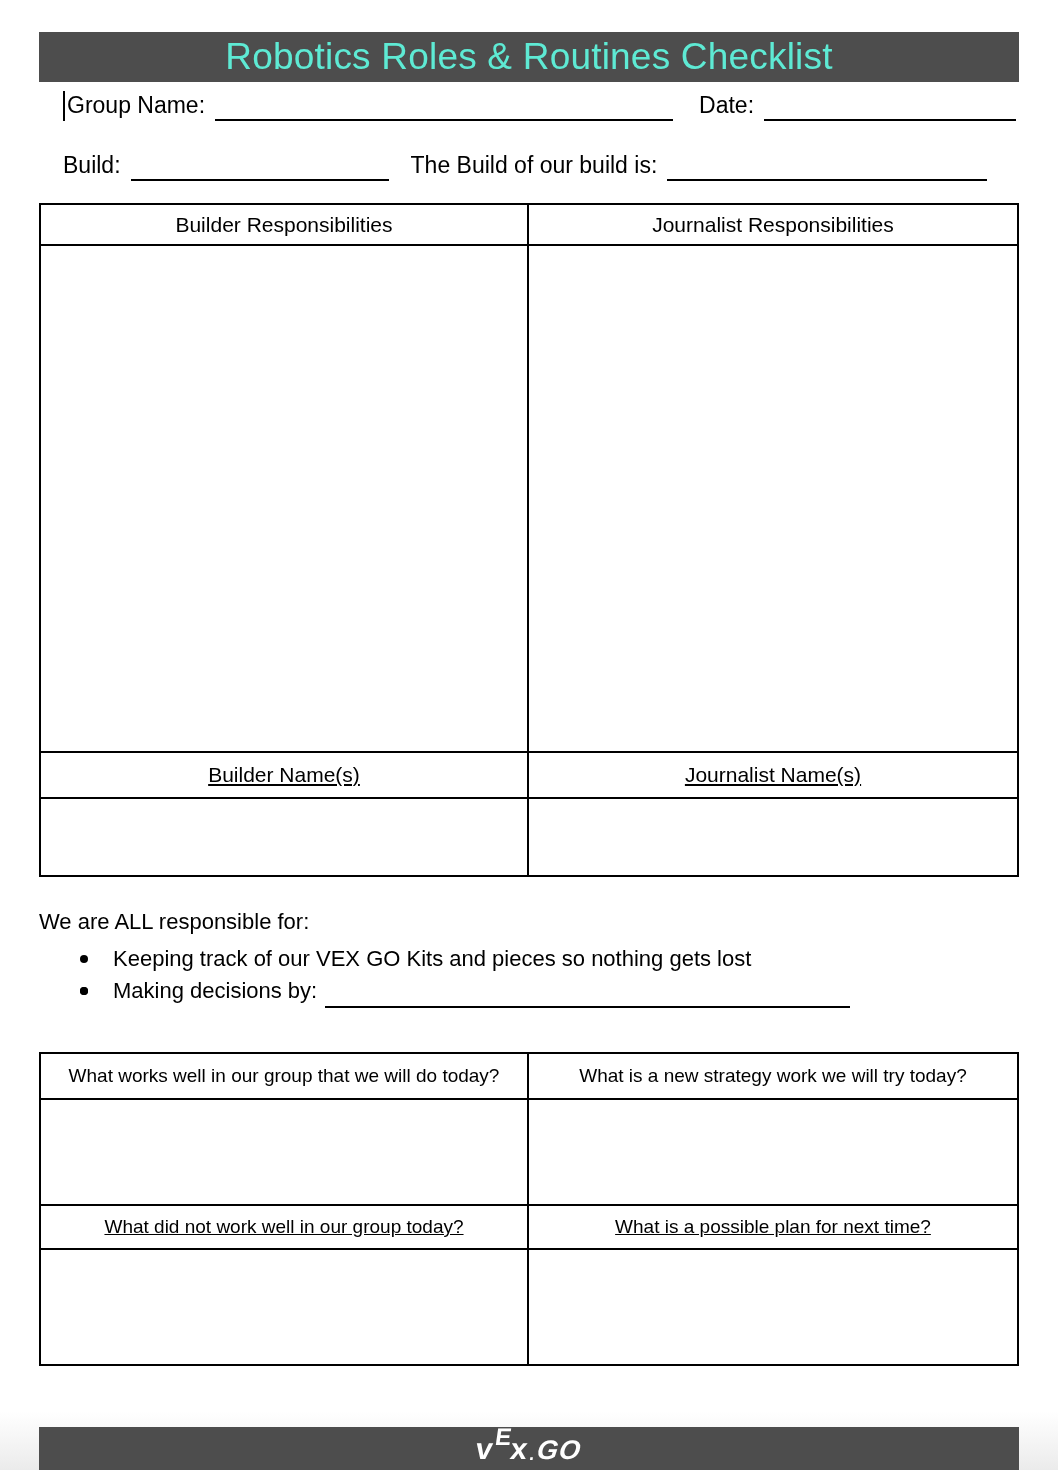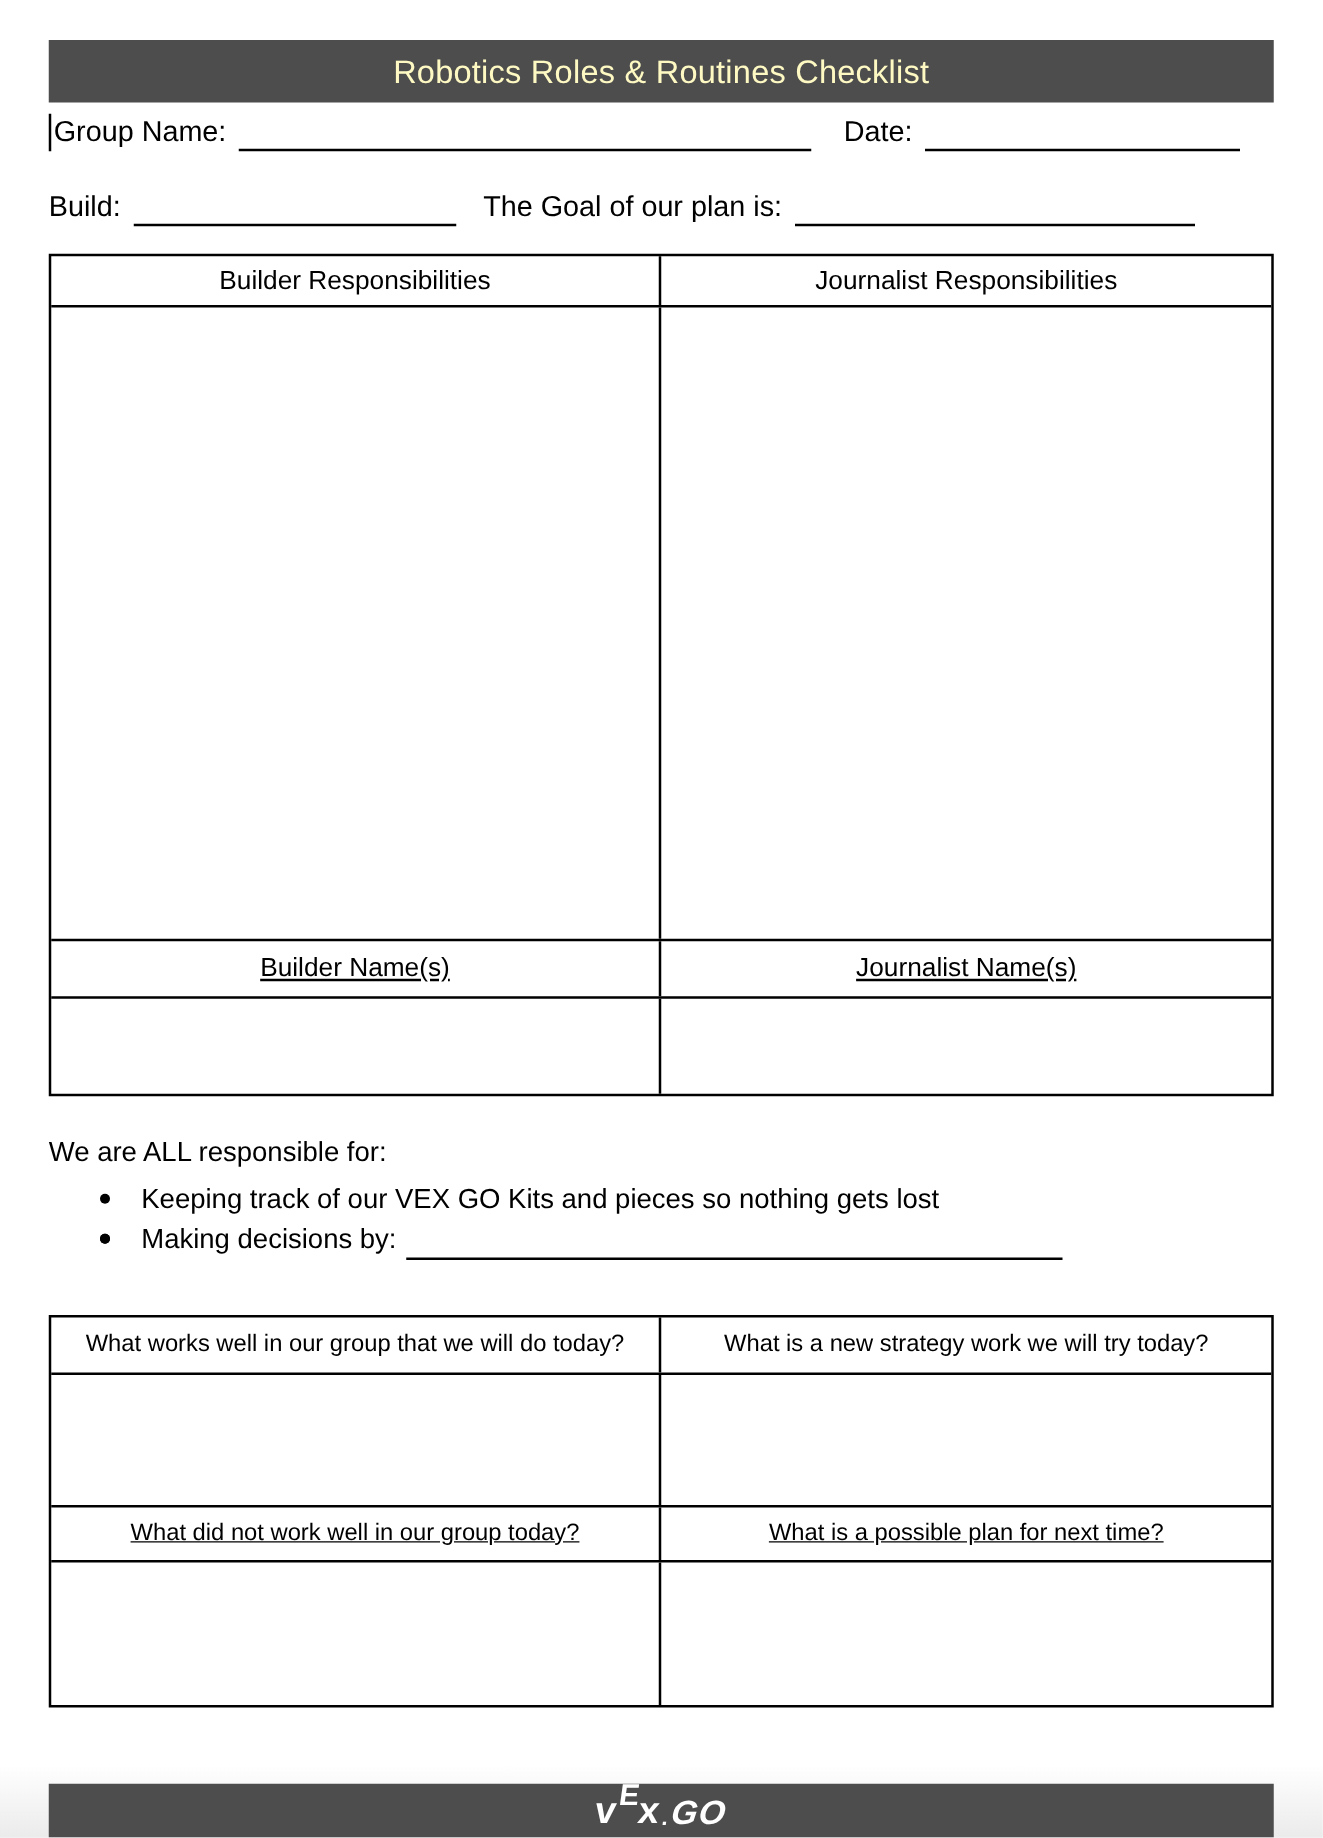--- a/index.html
+++ b/index.html
@@ -13,27 +13,27 @@
   }
   .page-content { margin: 0 39px; width: 980px; }
 
   
   .title-bar {
     margin-top: 32px; height: 50px;
     background: #4d4d4d;
     display: flex; align-items: center; justify-content: center;
   }
   .title-bar .title-text {
-    color: #fef9c3; font-size: 26px; letter-spacing: 0.2px;
+    color: #5eead4; font-size: 37px; letter-spacing: 0.2px;
   }
 
   
   .form-line {
     display: flex; align-items: flex-end;
-    font-size: 23px; height: 30px;
+    font-size: 23px; height: 30px; margin-left: 24px;
   }
   .line1 { margin-top: 9px; }
   .line2 { margin-top: 30px; }
   .caret {
     display: inline-block; width: 2px; height: 30px;
     background: #000; margin-right: 2px; align-self: flex-start;
   }
   .flabel { padding-bottom: 2px; white-space: nowrap; }
   .blank {
     display: inline-block; height: 24px;
@@ -112,21 +112,21 @@
     <span class="blank group-name"></span>
     <span class="gap26"></span>
     <span class="flabel">Date:</span>
     <span class="blank date"></span>
   </div>
 
   <div class="form-line line2">
     <span class="flabel">Build:</span>
     <span class="blank build"></span>
     <span class="gap22"></span>
-    <span class="flabel">The Goal of our plan is:</span>
+    <span class="flabel">The Build of our build is:</span>
     <span class="blank goal"></span>
   </div>
 
   <div class="wtable roles-table">
     <div class="wrow roles-header-row">
       <div class="wcell hdr-cell">Builder Responsibilities</div>
       <div class="wcell hdr-cell">Journalist Responsibilities</div>
     </div>
     <div class="wrow roles-body-row">
       <div class="wcell"></div>

